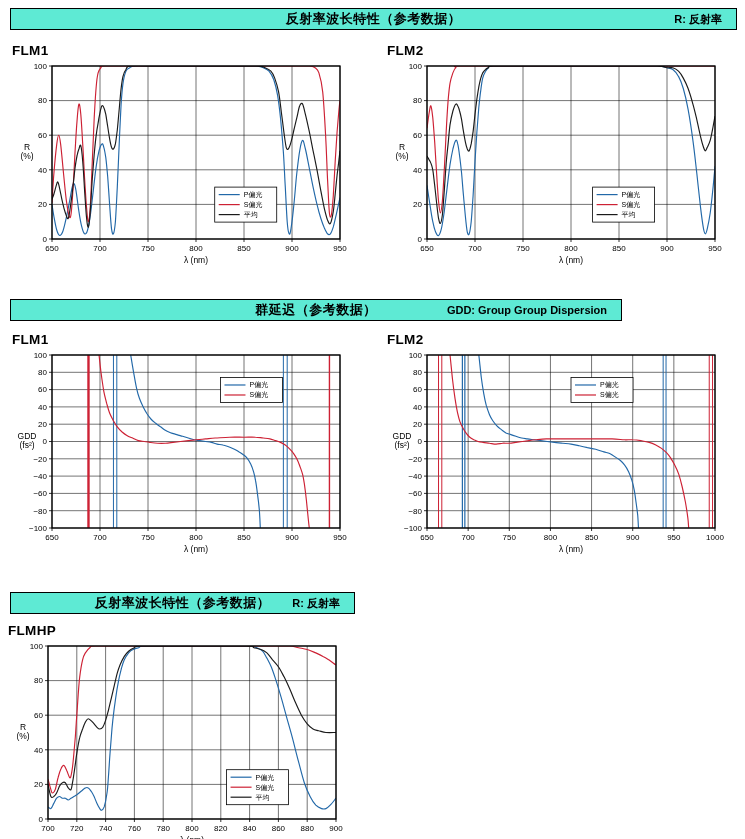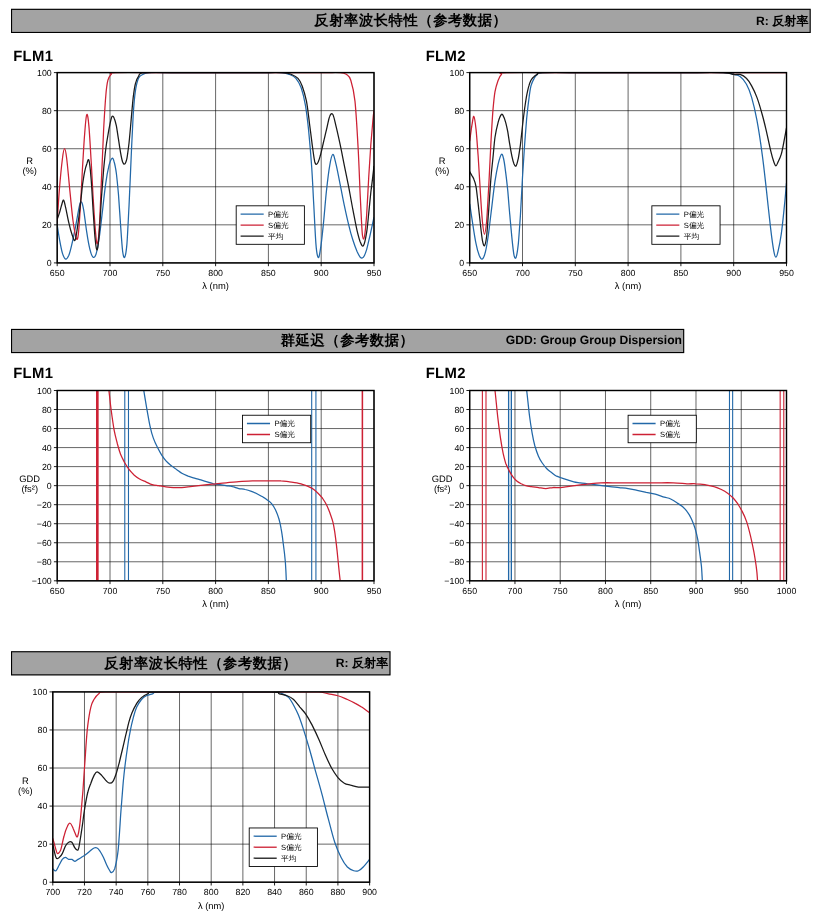--- a/index.html
+++ b/index.html
@@ -1,19 +1,19 @@
 <!DOCTYPE html>
 <html><head>
 <meta charset="utf-8">
 <style>
   html,body{margin:0;padding:0;background:#fff;}
   body{width:745px;height:839px;position:relative;font-family:"Liberation Sans",sans-serif;color:#000;overflow:hidden;}
-  .header-box{position:absolute;border:1.4px solid #000;box-sizing:border-box;display:flex;align-items:center;justify-content:center;background:#a3a3a3;}
+  .header-box{position:absolute;border:1.4px solid #000;box-sizing:border-box;display:flex;align-items:center;justify-content:center;background:#5eead4;}
   .hdr-title{font-weight:bold;font-size:13px;letter-spacing:0.5px;}
-  .hdr-right{position:absolute;right:1px;top:50%;transform:translateY(-50%);font-weight:bold;font-size:11px;}
+  .hdr-right{position:absolute;right:14px;top:50%;transform:translateY(-50%);font-weight:bold;font-size:11px;}
   .chart{position:absolute;margin-top:10px;}
   .chart-name{font-weight:bold;font-size:13.5px;height:17px;letter-spacing:0.3px;}
   svg{display:block;}
   svg text{font-family:"Liberation Sans",sans-serif;fill:#000;}
 </style>
 </head>
 <body>
 
 <div class="header-box" style="left:10px;top:8px;width:727px;height:22px;">
   <span class="hdr-title">反射率波长特性（参考数据）</span>
@@ -359,20 +359,21 @@
       </svg>
     </div>
 </div>
 
 <div class="header-box" style="left:10px;top:592px;width:345px;height:22px;">
   <span class="hdr-title">反射率波长特性（参考数据）</span>
   <span class="hdr-right">R: 反射率</span>
 </div>
 
 <div class="chart" style="left:8px;top:613px;">
+  <div class="chart-name">FLMHP</div>
   <div>
       <svg viewBox="0 0 352 206" width="352" height="206">
         <defs>
           <clipPath id="cp4">
             <rect x="40" y="6" width="288" height="173"></rect>
           </clipPath>
         </defs>
         <g stroke="#000000" stroke-width="0.55">
           <line x1="40" y1="6" x2="40" y2="179"></line>
           <line x1="68.8" y1="6" x2="68.8" y2="179"></line>

